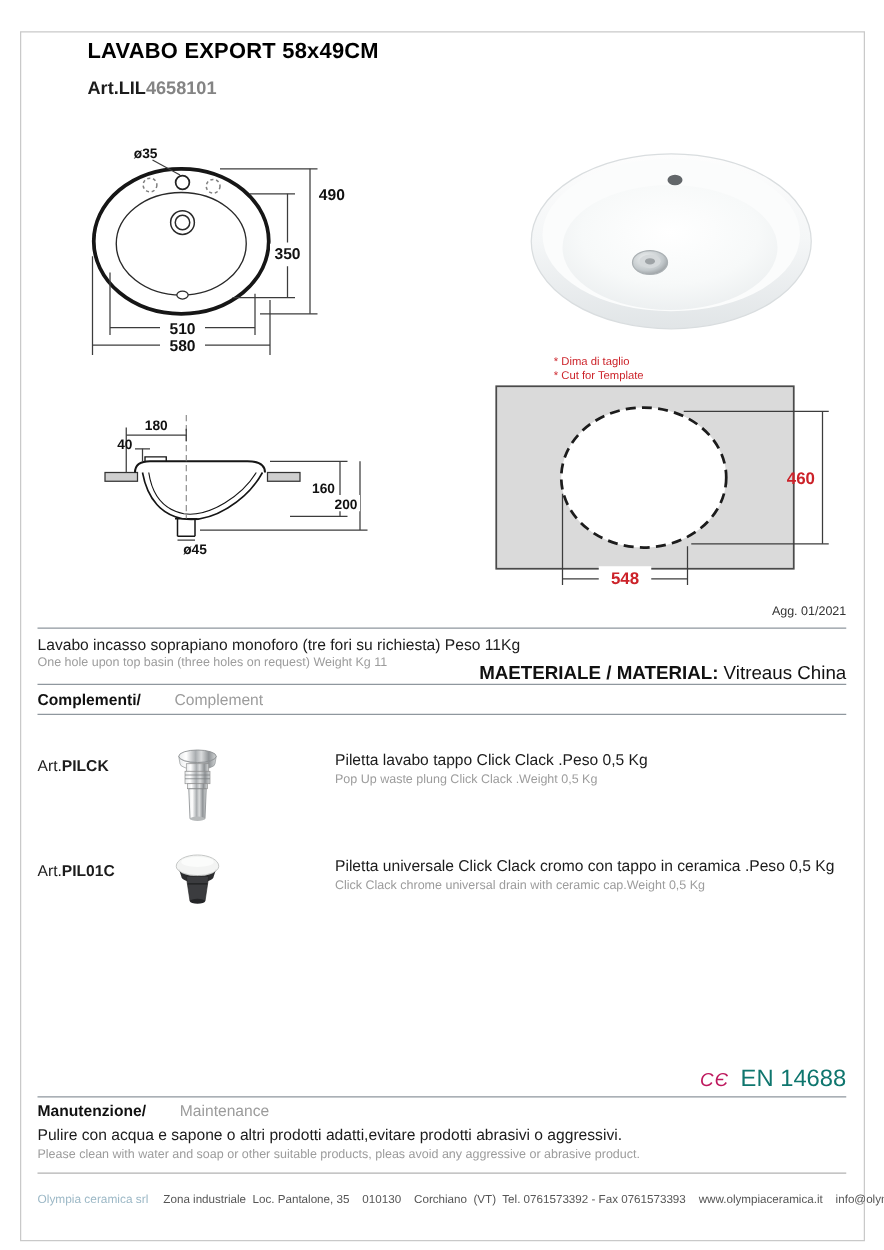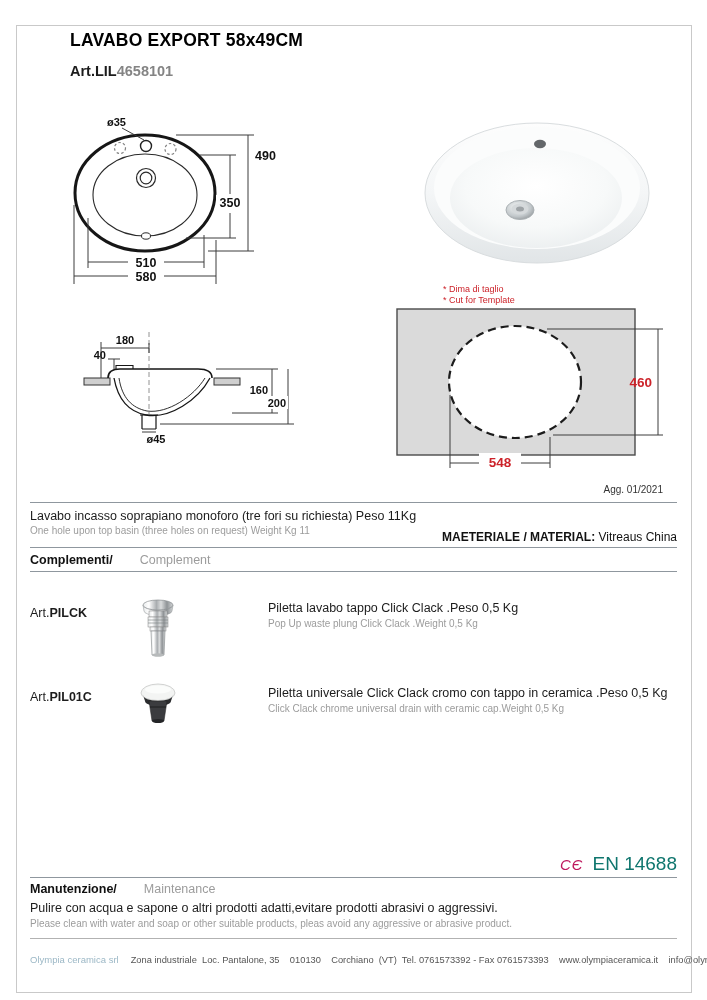--- a/index.html
+++ b/index.html
@@ -2,26 +2,26 @@
 <html style="--accent-red: #cc2229; --company-blue: #9cb8c6;"><head>
 <meta charset="utf-8">
 <style>
   html,body{margin:0;padding:0;background:#ffffff;}
   body{width:707px;height:1000px;position:relative;font-family:"Liberation Sans",sans-serif;color:#1c1c1c;overflow:hidden;}
   .abs{position:absolute;}
   .frame{left:16px;top:25px;width:674px;height:966px;border:1px solid #c9c9c9;}
   .title{left:70px;top:30px;font-size:17.5px;font-weight:bold;letter-spacing:.2px;color:#000;}
   .artline{left:70px;top:63px;font-size:14.5px;font-weight:bold;}
   .artline .gray{color:#848484;}
-  .rev{right:44px;top:484px;font-size:10px;color:#333;}
+  .rev{right:30px;top:484px;font-size:10px;color:#333;}
   .hr{left:30px;width:647px;height:0;border-top:1px solid #8f979e;}
   .hr.light{border-top:1px solid #b2b2b2;}
   .it-text{font-size:12.5px;color:#1c1c1c;}
   .en-text{font-size:10px;color:#9c9c9c;}
-  .material{right:30px;top:530px;font-size:12px;color:#111;}
+  .material{right:30px;top:530px;font-size:15px;color:#111;}
   .material b{font-weight:bold;}
   .sec-head{font-size:12.5px;}
   .sec-head .b{font-weight:bold;color:#111;}
   .sec-head .g{color:#9c9c9c;margin-left:27px;}
   .art-item{font-size:12.5px;color:#1c1c1c;}
   .art-item b{font-weight:bold;margin-top:14px;}
   .ce-row{right:30px;top:853px;display:flex;align-items:baseline;gap:9px;}
   .ce-mark{font-size:15px;letter-spacing:1px;color:#be185d;font-style:italic;}
   .ce-std{font-size:19px;font-weight:normal;color:#0f766e;}
   .footer{left:30px;top:954px;width:647px;display:flex;align-items:baseline;}

